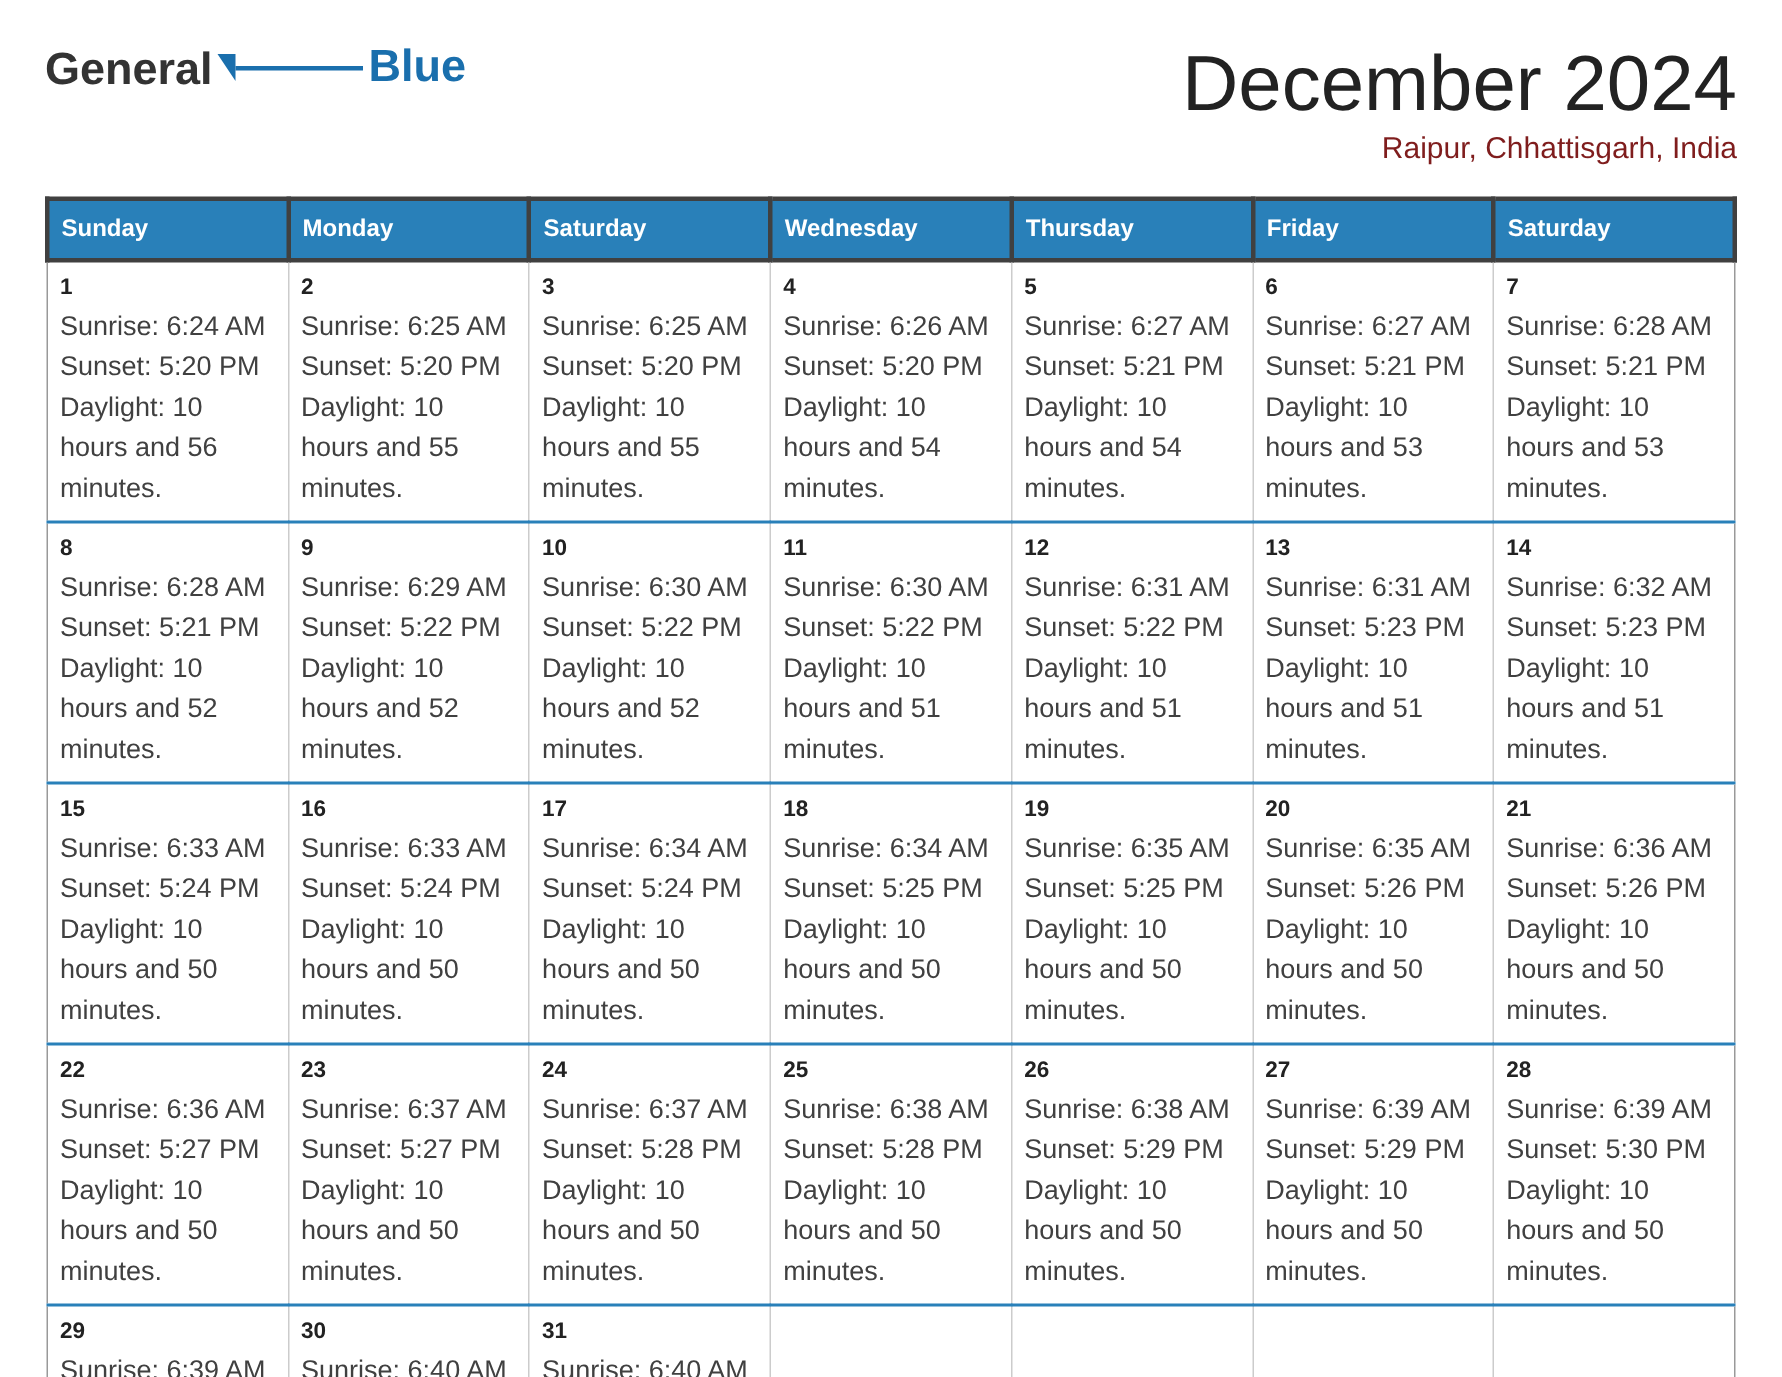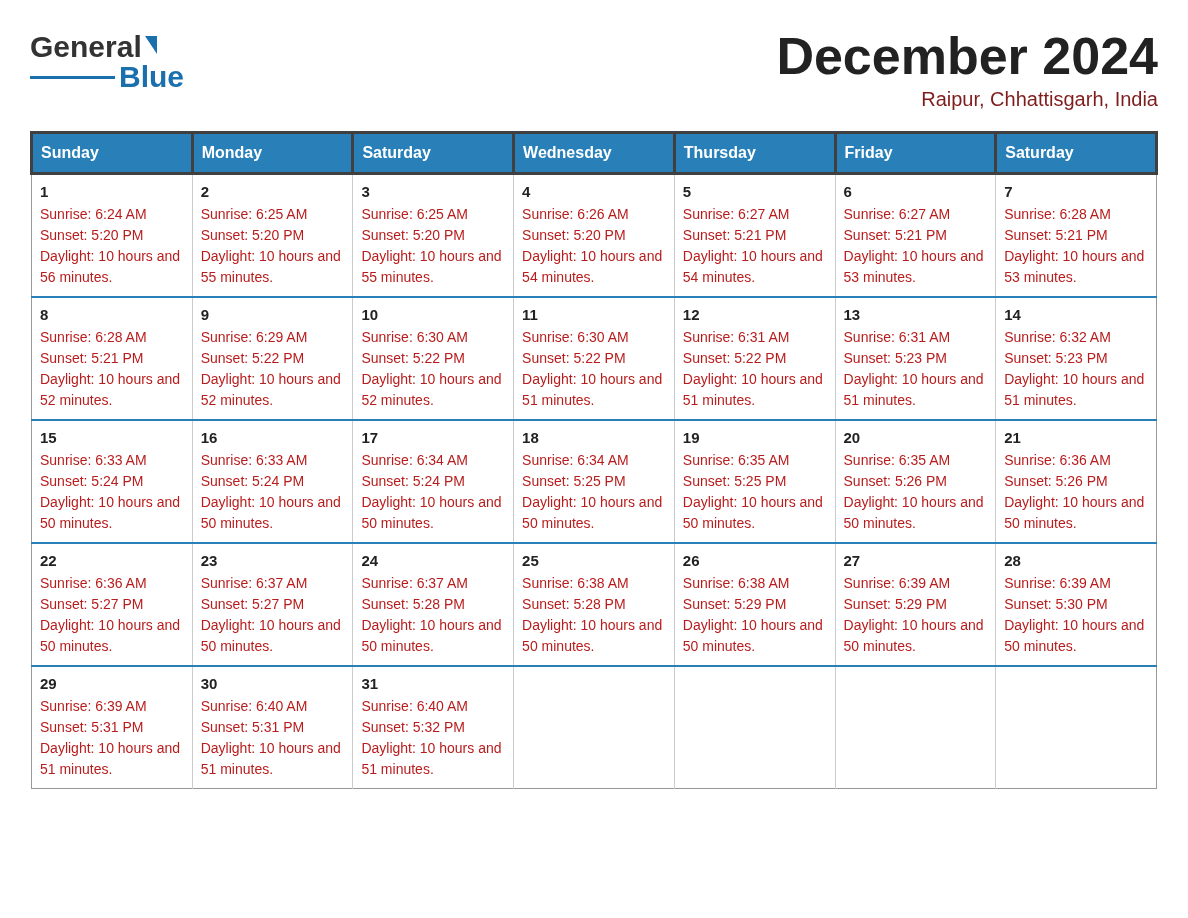--- a/index.html
+++ b/index.html
@@ -11,28 +11,28 @@
       min-height: 918px;
     }
     .header {
       display: flex;
       justify-content: space-between;
       align-items: flex-start;
       margin-bottom: 20px;
     }
     .logo {
       display: flex;
-      flex-direction: column;
+      flex-direction: row;
     }
     .header-right {
       text-align: right;
     }
     .month-year {
       font-size: 52px;
-      font-weight: bold;
+      font-weight: normal;
       color: #222;
       line-height: 1;
     }
     .location {
       font-size: 20px;
       color: #7f1d1d;
       margin-top: 6px;
     }
     .calendar {
       width: 100%;
@@ -63,23 +63,23 @@
     .calendar tbody tr td:last-child {
       border-right: none;
     }
     .day-number {
       font-size: 15px;
       font-weight: bold;
       margin-bottom: 4px;
       display: block;
     }
     .day-info {
-      font-size: 14px;
+      font-size: 18px;
       line-height: 1.5;
-      color: #b91c1c;
+      color: #404040;
     }
     .empty-cell {
       background: #fff;
     }
   </style>
 </head>
 <body>
 
 <div class="header">
   <div class="logo">

